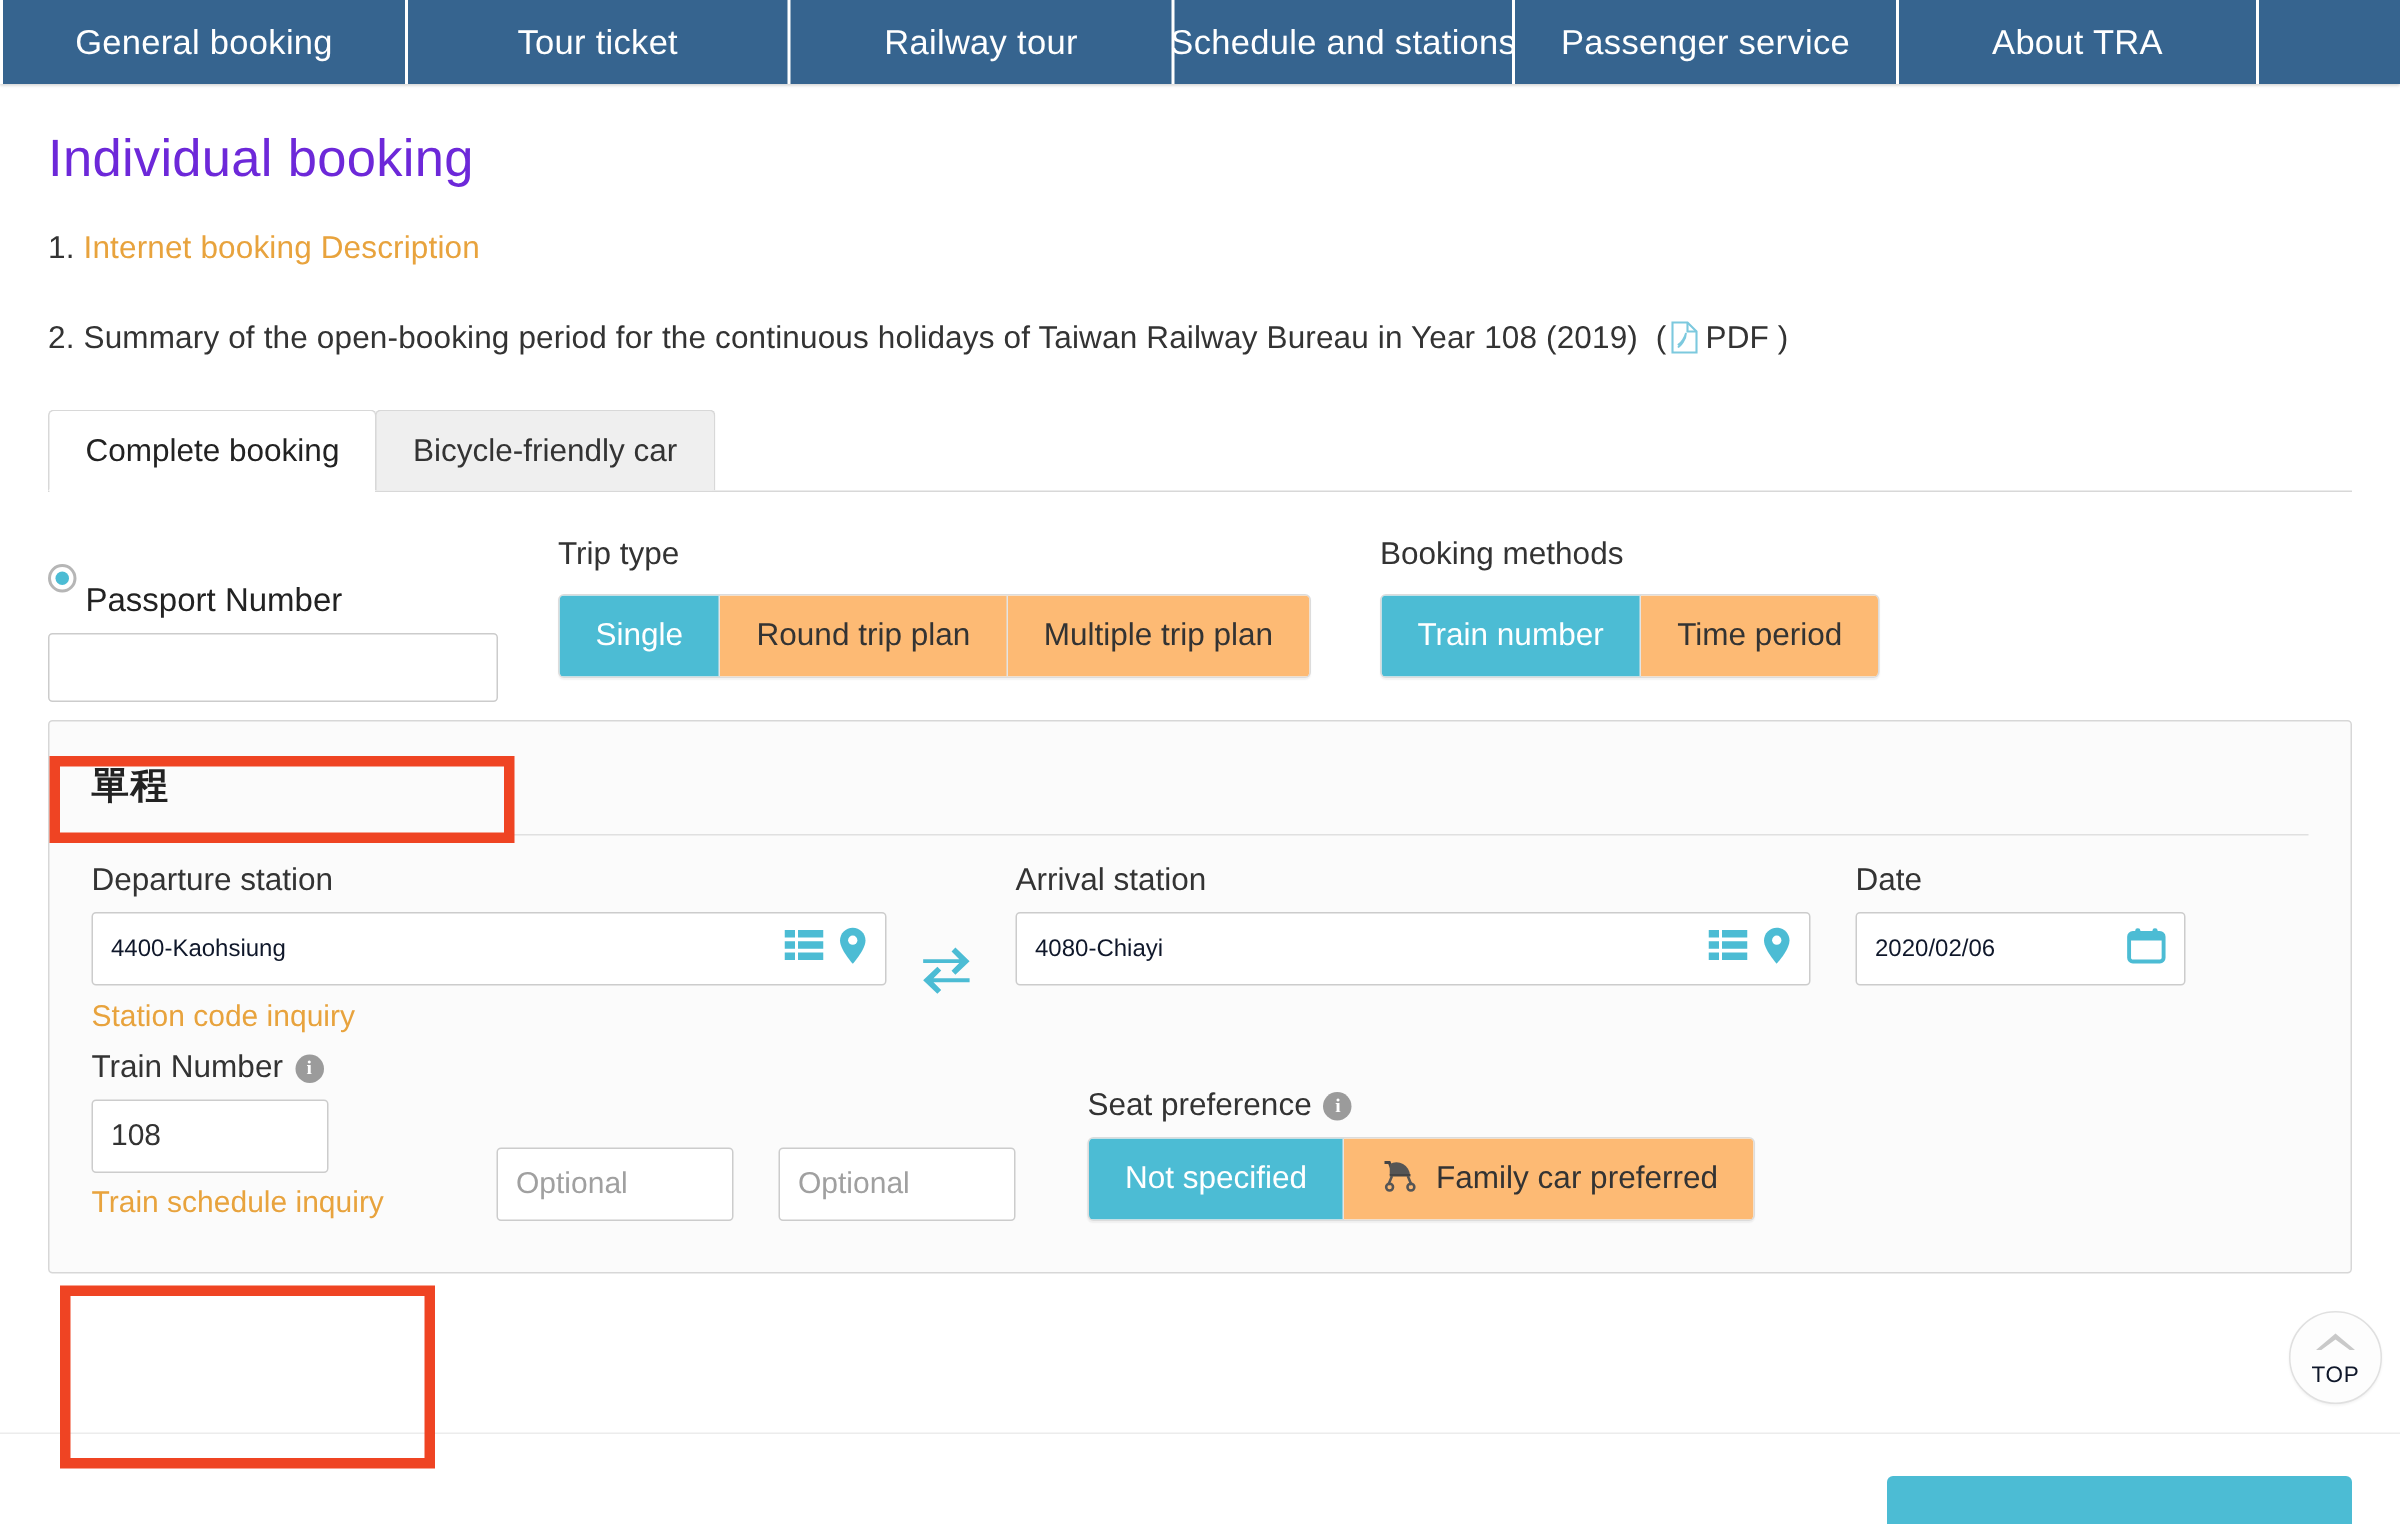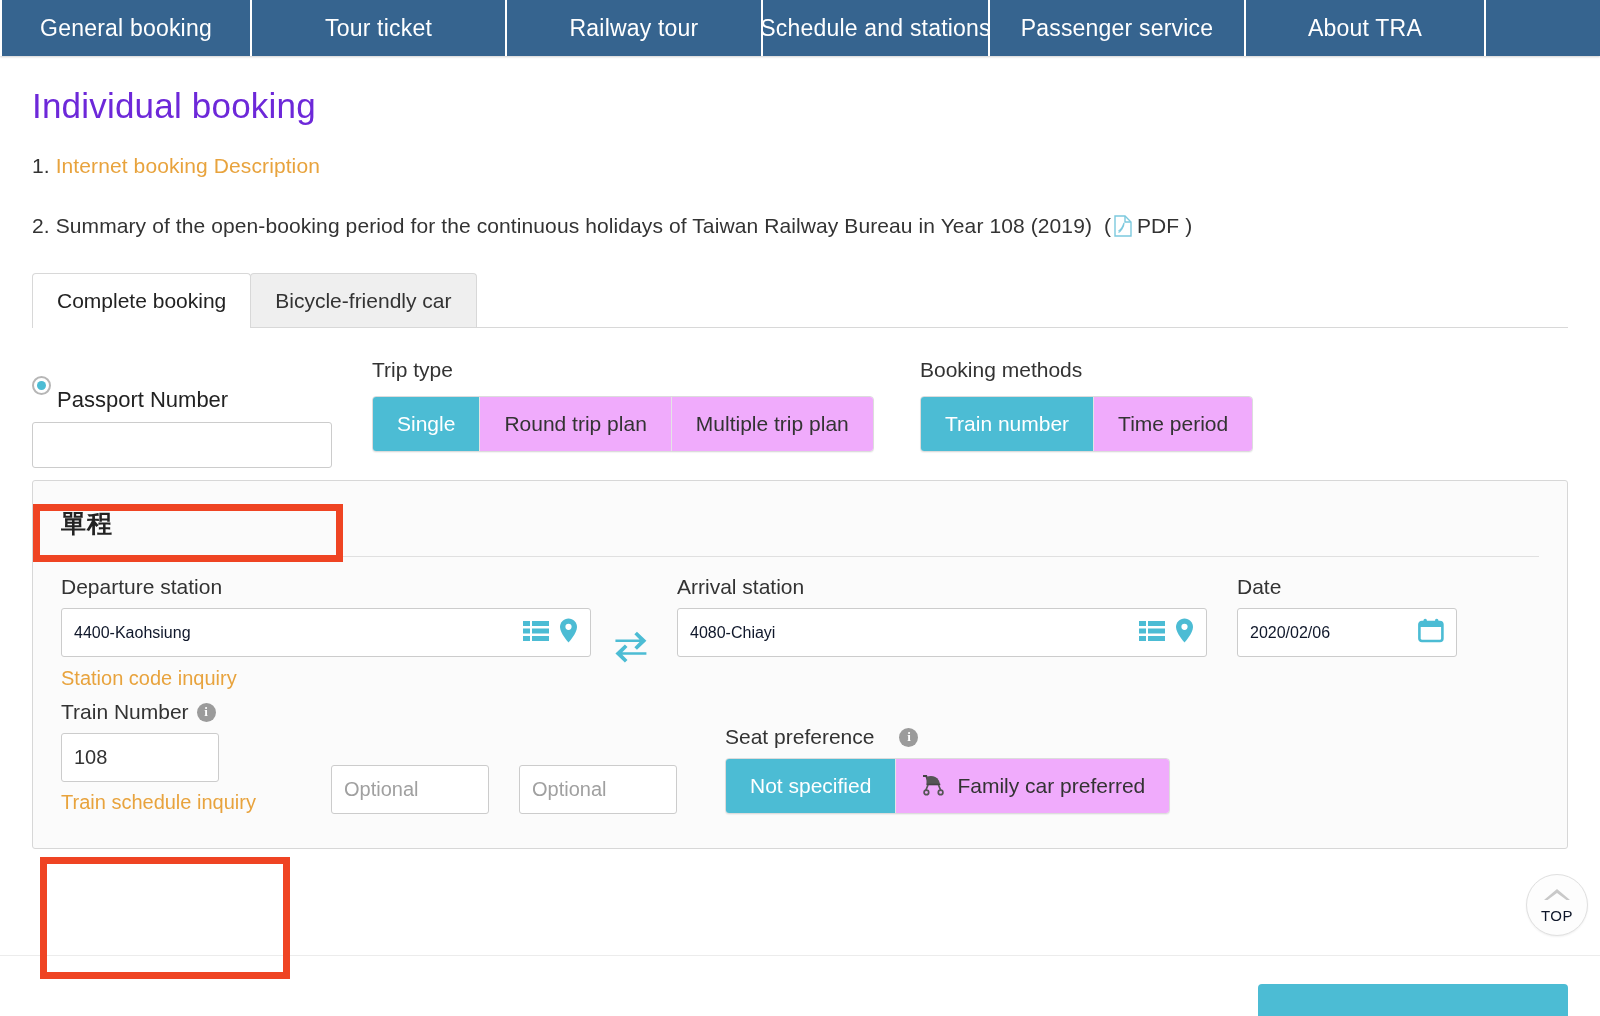--- a/index.html
+++ b/index.html
@@ -25,21 +25,21 @@
     font-size: 23px;
     letter-spacing: .2px;
     display: flex;
     align-items: center;
     justify-content: center;
     border-right: 2px solid #ffffff;
     height: 100%;
     white-space: nowrap;
   }
   .nav-item:first-child { border-left: 2px solid #ffffff; }
-  .nav-w1 { width: 252px; }
+  .nav-w1 { width: 272px; }
   .nav-w2 { width: 255px; }
   .nav-w3 { width: 256px; }
   .nav-w4 { width: 227px; }
   .nav-w5 { width: 256px; }
   .nav-w6 { width: 240px; justify-content: center; }
 
   
   .page { padding: 0 32px; position: relative; }
 
   .page-title {
@@ -158,21 +158,21 @@
     box-shadow: 0 1px 1px rgba(0,0,0,.05);
   }
   .seg-btn {
     height: 54px;
     display: flex;
     align-items: center;
     justify-content: center;
     padding: 0 24px;
     font-size: 21px;
     color: #333333;
-    background: #f0abfc;
+    background: #fdba74;
     border-right: 1px solid #e4e4e4;
     white-space: nowrap;
   }
   .seg-btn:last-child { border-right: none; }
   .seg-btn.active {
     background: #4cbcd4;
     color: #ffffff;
   }
 
   
@@ -332,21 +332,21 @@
   }
   .tn-sub-link {
     display: inline-block;
     margin-top: 9px;
     font-size: 20px;
     color: #e8a33d;
     text-decoration: none;
   }
 
   .seat-label-row {
-    display: flex; align-items: center; gap: 25px;
+    display: flex; align-items: center; gap: 8px;
     margin-bottom: 9px;
   }
   .stroller-ico { margin-right: 9px; display: block; }
 
   
   .annot {
     position: absolute;
     border: 7px solid #ef4423;
     pointer-events: none;
     z-index: 40;

